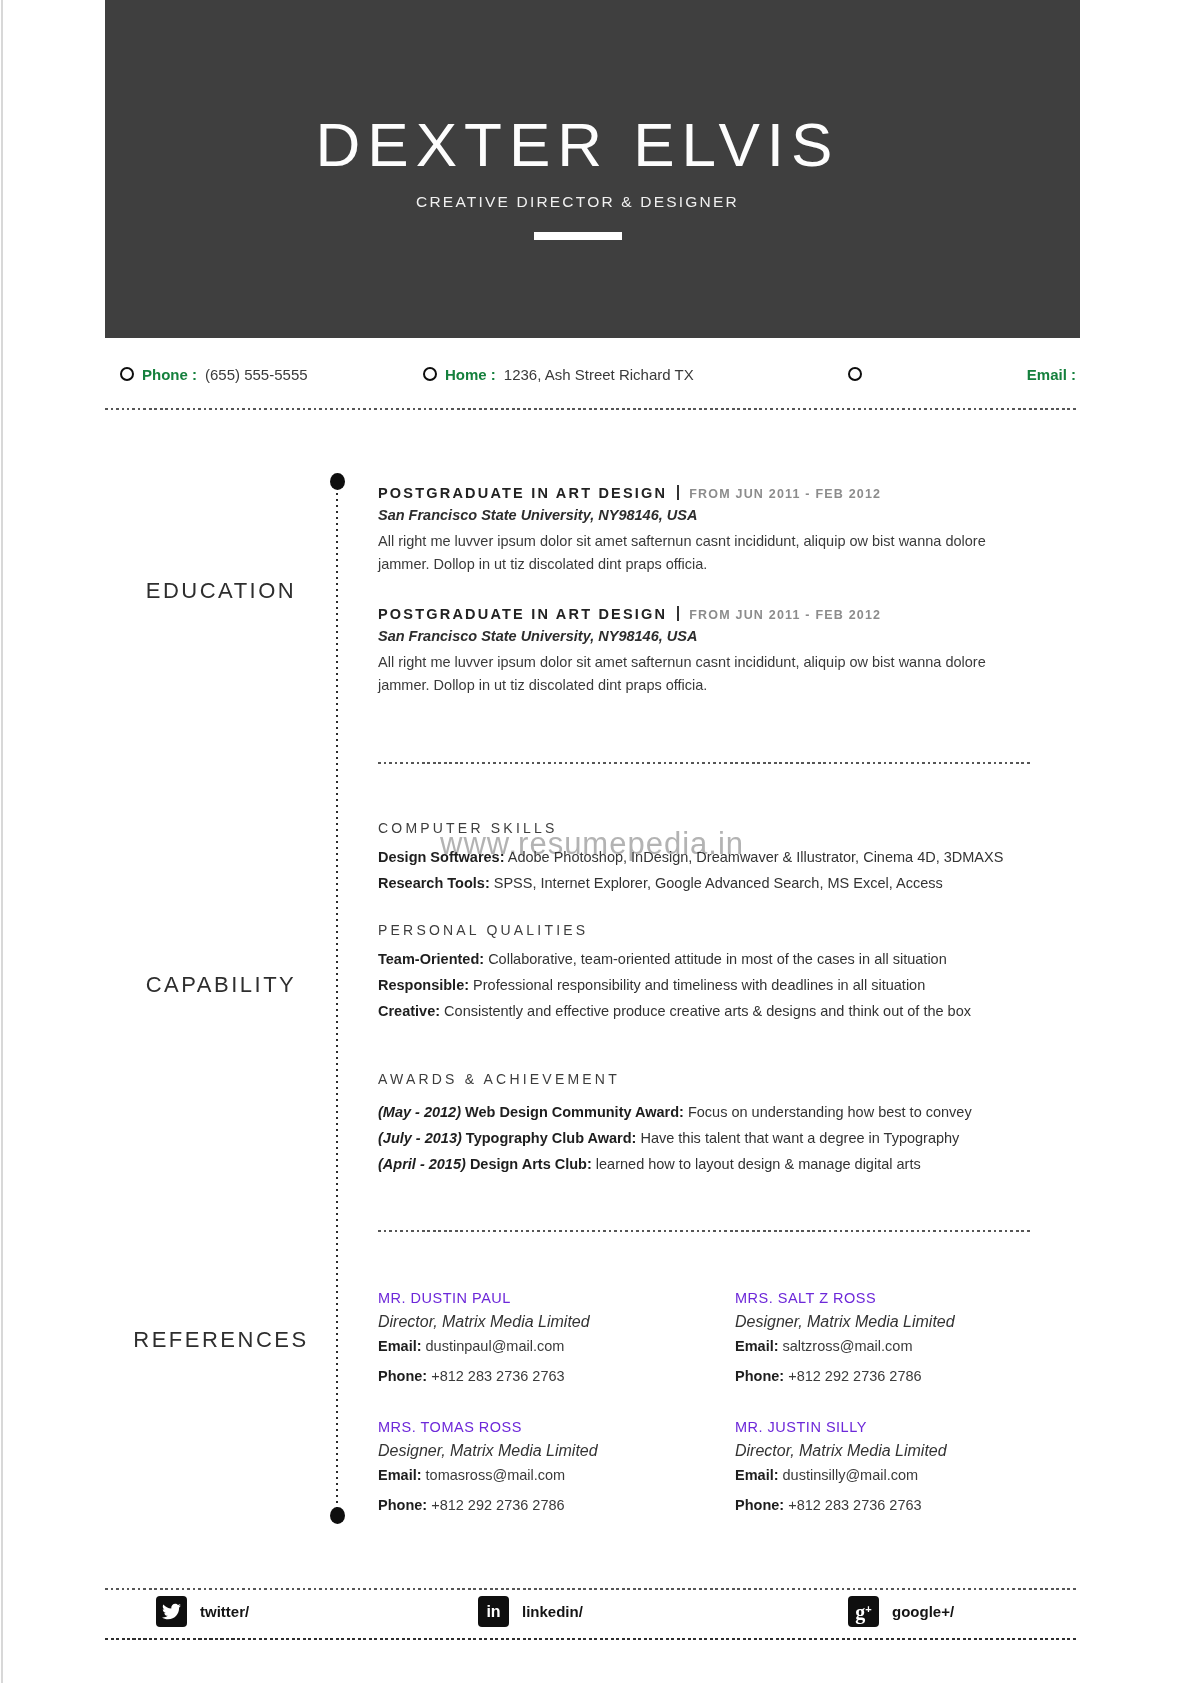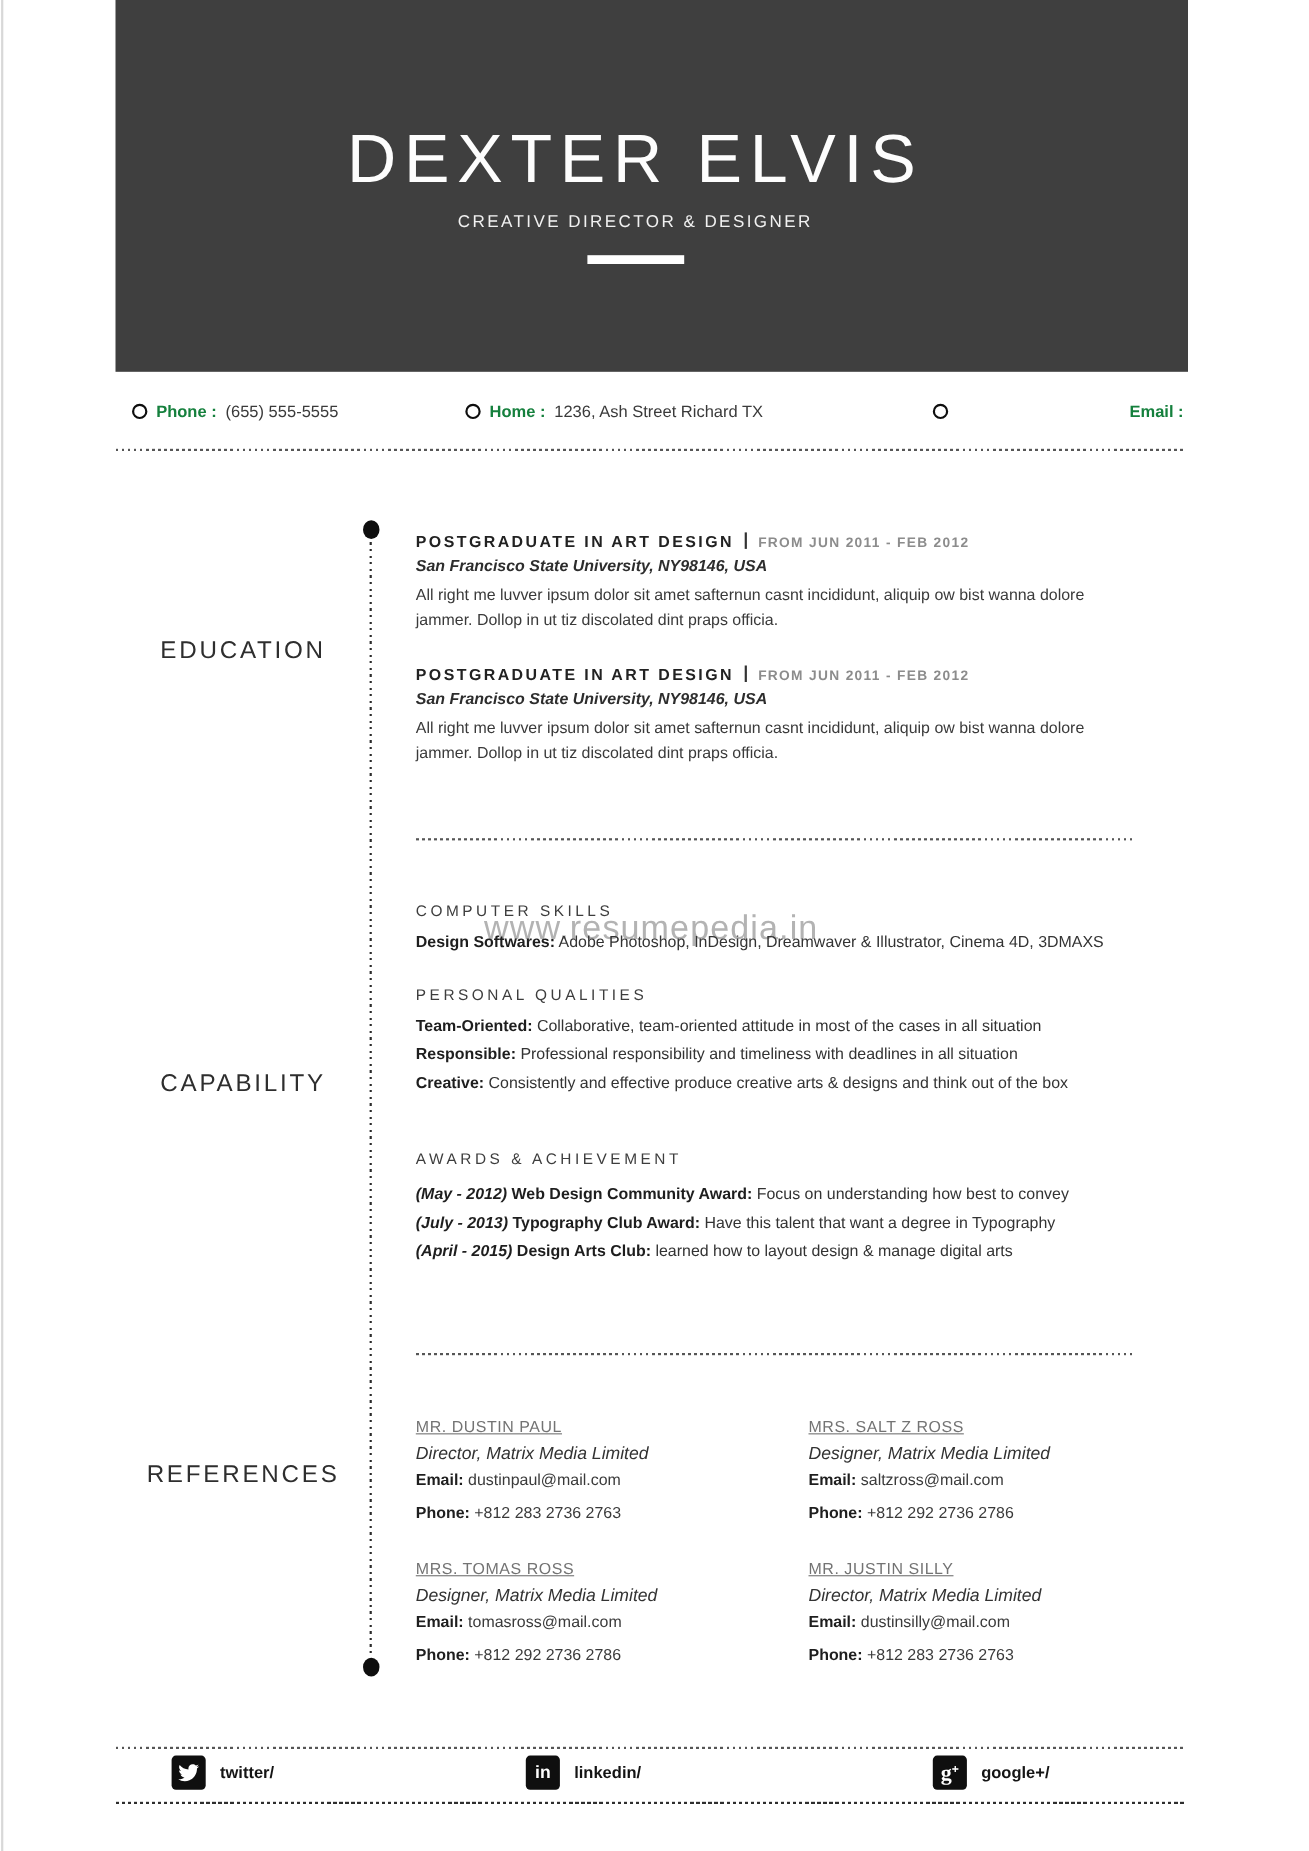--- a/index.html
+++ b/index.html
@@ -53,21 +53,21 @@
   .cap-h.awards { margin-bottom:12px;margin-top:47px; }
   .cap-line { font-size:14.5px; line-height:26px; color:#333333; position:relative; z-index:2; }
   .b { font-weight:bold; color:#1e1e1e; }
   .bi { font-weight:bold; font-style:italic; color:#1e1e1e; }
   .watermark { position:absolute; left:440px; top:826px; z-index:1; font-size:31px;
     letter-spacing:1px; color:#b3b3b3; white-space:nowrap; }
 
   
   .ref-grid { position:absolute; left:378px; top:1290px; width:700px;
     display:grid; grid-template-columns:340px 340px; column-gap:17px; row-gap:32px; }
-  .r-name { font-size:14.5px; letter-spacing:.5px; color:#737373;text-decoration:underline; }
+  .r-name { font-size:14.5px; letter-spacing:.5px; color:#6d28d9; }
   .r-title { margin-top:7px; font-size:16px; font-style:italic; color:#333; }
   .r-line { margin-top:4px; font-size:14.5px; line-height:22px; color:#3a3a3a; }
   .r-line.phone { margin-top:8px; }
 
   
   .f-item { position:absolute; top:1596px; display:flex; align-items:center; gap:13px; cursor:pointer; }
   .f-icon { width:31px; height:31px; background:#0f0f0f; border-radius:4px; color:#fff;
     display:flex; align-items:center; justify-content:center; }
   .f-icon svg { width:19px; height:19px; fill:#ffffff; }
   .f-glyph { font-weight:bold; font-size:16px; line-height:1; }
@@ -134,20 +134,23 @@
 
 <div class="divider" style="left:378px; top:762px; width:652px;"></div>
 
 <div class="watermark">www.resumepedia.in</div>
 
 <div class="cap-block">
   <div class="cap-h">COMPUTER SKILLS</div>
   <div class="cap-line">
     <span class="b">Design Softwares:</span> <span>Adobe Photoshop, InDesign, Dreamwaver &amp; Illustrator, Cinema 4D, 3DMAXS</span>
   </div>
+  <div class="cap-line">
+    <span class="b">Research Tools:</span> <span>SPSS, Internet Explorer, Google Advanced Search, MS Excel, Access</span>
+  </div>
 
   <div class="cap-h spaced">PERSONAL QUALITIES</div>
   <div class="cap-line">
     <span class="b">Team-Oriented:</span> <span>Collaborative, team-oriented attitude in most of the cases in all situation</span>
   </div>
   <div class="cap-line">
     <span class="b">Responsible:</span> <span>Professional responsibility and timeliness with deadlines in all situation</span>
   </div>
   <div class="cap-line">
     <span class="b">Creative:</span> <span>Consistently and effective produce creative arts &amp; designs and think out of the box</span>

